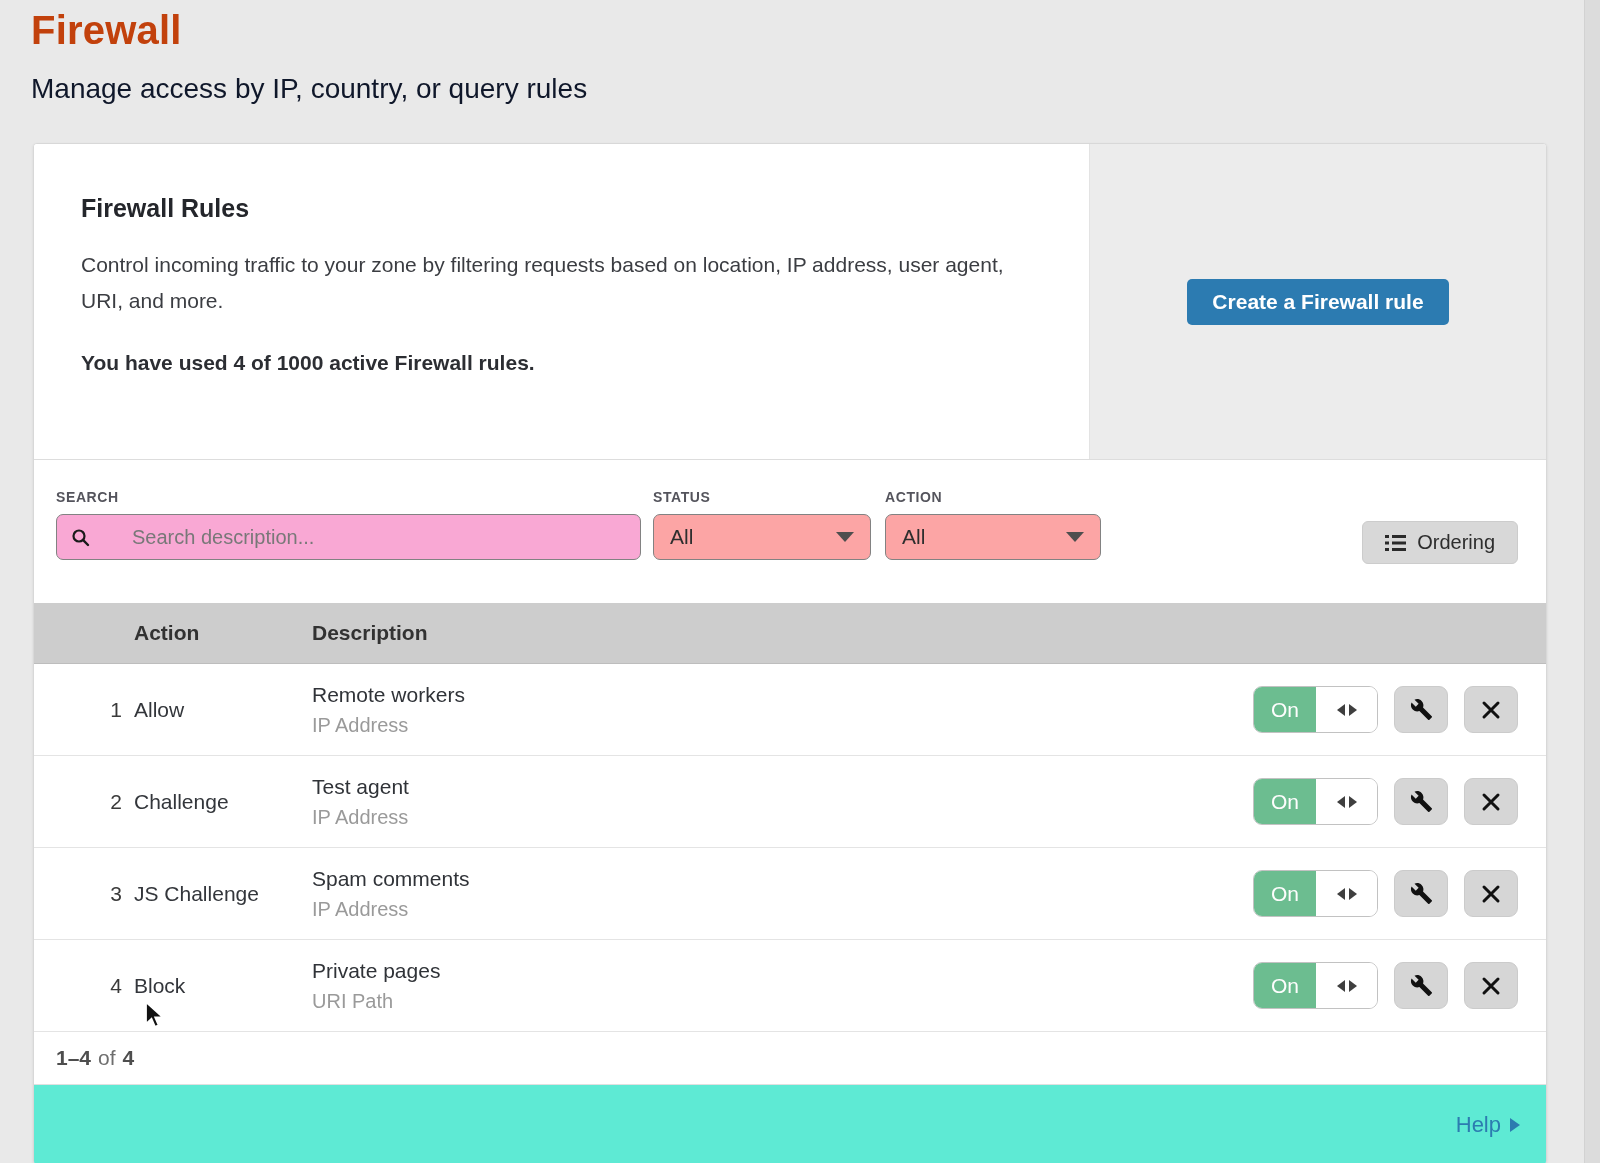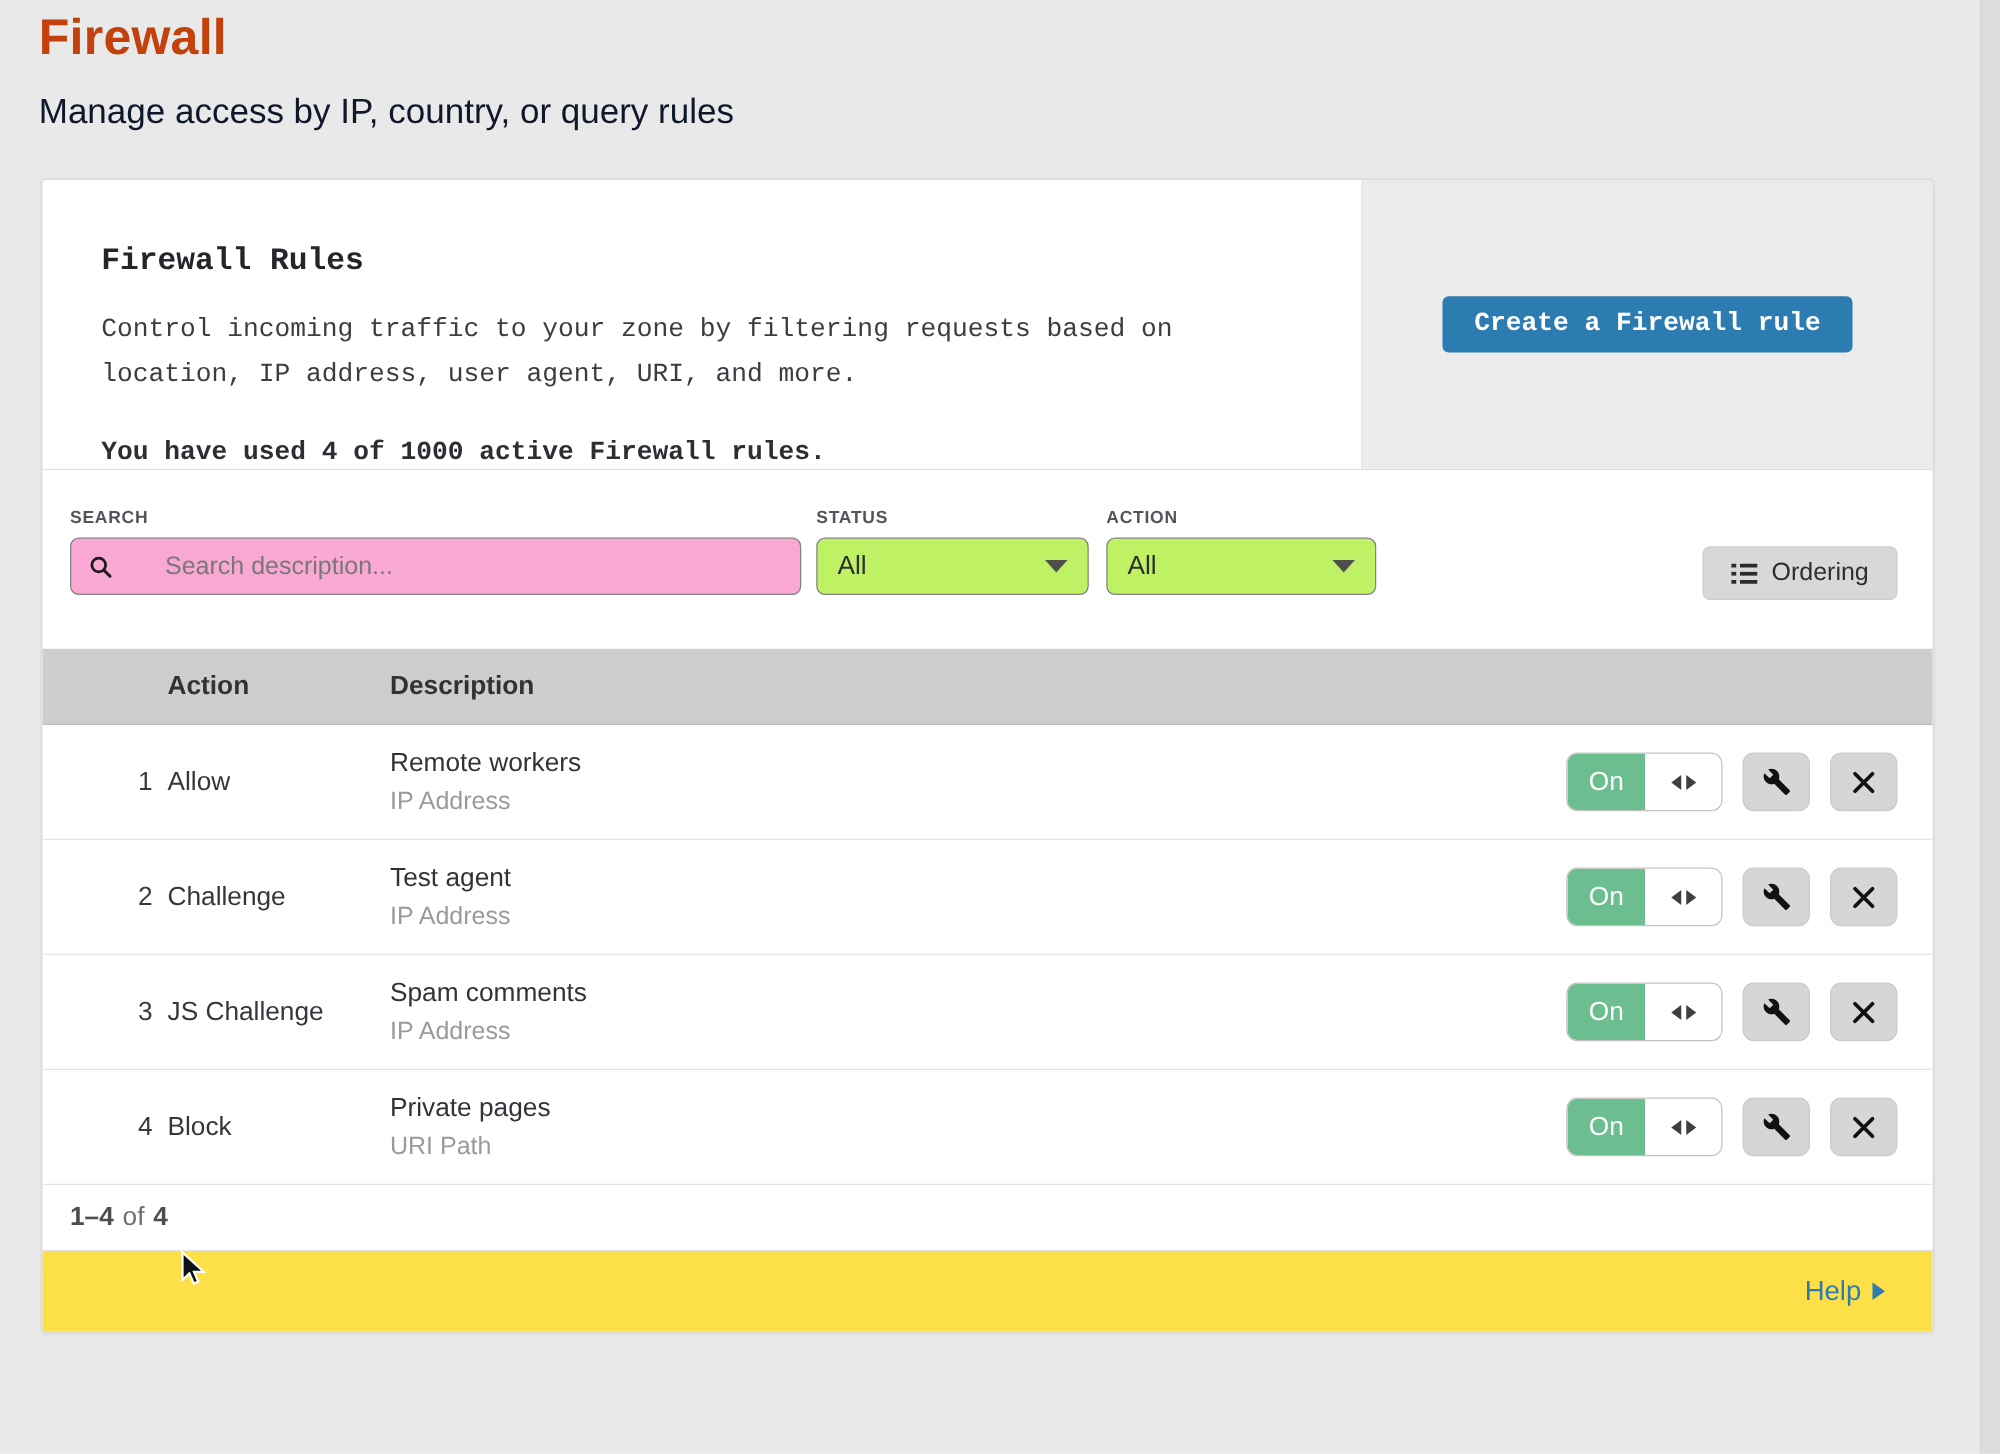--- a/index.html
+++ b/index.html
@@ -21,21 +21,21 @@
 
   
   .card {
     position: absolute; left: 33px; top: 143px; width: 1514px;
     background: #ffffff; border: 1px solid #d8d8d8; border-radius: 4px;
     box-shadow: 0 1px 3px rgba(0,0,0,0.08);
     overflow: hidden;
   }
 
   
-  .overview { display: flex; height: 232px; border-bottom: 1px solid #dddddd; font-family: Liberation Mono, monospace; }
+  .overview { display: flex; height: 316px; border-bottom: 1px solid #dddddd; }
   .overview-left { flex: 1; padding: 50px 48px 0 47px; background: #fff; }
   .overview-heading { font-size: 25px; font-weight: 700; color: #24262b; margin-bottom: 24px; }
   .overview-desc { font-size: 21px; color: #3b3d42; line-height: 1.72; max-width: 960px; }
   .overview-usage { font-size: 21px; font-weight: 700; color: #2c2e33; margin-top: 32px; }
   .overview-right {
     width: 457px; background: #ececec; border-left: 1px solid #e3e3e3;
     display: flex; align-items: center; justify-content: center;
   }
   .create-btn {
     background: #2c7bb1; color: #ffffff; border: none; border-radius: 5px;
@@ -56,21 +56,21 @@
   .text-input-wrap {
     height: 46px; border: 1px solid #828282; border-radius: 7px; background: #f9a8d4;
     display: flex; align-items: center; padding: 0 14px; gap: 32px;
   }
   .text-input-wrap input {
     border: none; outline: none; flex: 1; font-family: inherit;
     font-size: 20px; color: #333; margin-left: 10px; background: transparent;
   }
   .text-input-wrap input::placeholder { color: #787878; }
   .select {
-    height: 46px; border: 1px solid #828282; border-radius: 7px; background: #bef264;
+    height: 46px; border: 1px solid #828282; border-radius: 7px; background: #fca5a5;
     display: flex; align-items: center; justify-content: space-between;
     padding: 0 16px; cursor: pointer; gap: 22px;
   }
   .select-value { font-size: 21px; color: #2e2e2e; }
   .caret-down {
     width: 0; height: 0;
     border-left: 9px solid transparent; border-right: 9px solid transparent;
     border-top: 10px solid #4e4e4e;
   }
   .ordering-btn {
@@ -118,22 +118,22 @@
     width: 54px; height: 47px; background: #d6d6d6; border: 1px solid #cbcbcb;
     border-radius: 9px; display: flex; align-items: center; justify-content: center;
     cursor: pointer;
   }
 
   
   .pagination { height: 52px; display: flex; align-items: center; padding-left: 22px; background: #fff; font-size: 21px; }
   .pag-strong { font-weight: 600; color: #4e4e4e; }
   .pag-of { color: #6e6e6e; margin: 0 7px; }
   .card-footer {
-    height: 65px; border-top: 1px solid #e0e0e0; background: #fde047;
-    display: flex; align-items: center; justify-content: flex-end; padding-right: 38px;
+    height: 80px; border-top: 1px solid #e0e0e0; background: #5eead4;
+    display: flex; align-items: center; justify-content: flex-end; padding-right: 26px;
   }
   .help-link { display: flex; align-items: center; gap: 9px; color: #2c7cb0; font-size: 22px; text-decoration: none; cursor: pointer; }
   .help-tri { width: 0; height: 0; border-top: 7px solid transparent; border-bottom: 7px solid transparent; border-left: 10px solid #2c7cb0; }
 
   
   .cursor { position: absolute; left: 141px; top: 1000px; pointer-events: none; z-index: 50; }
 </style>
 </head>
 <body>
 

